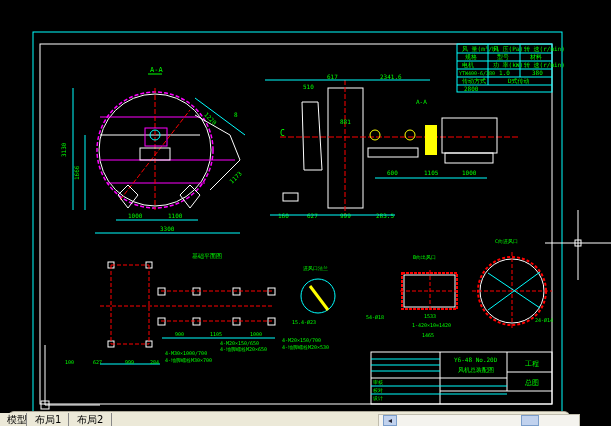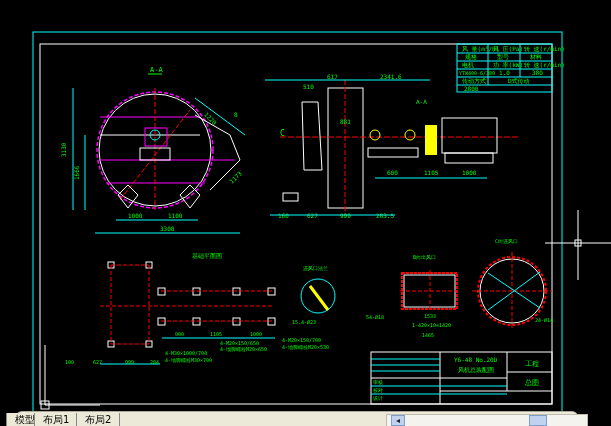--- a/index.html
+++ b/index.html
@@ -1,19 +1,19 @@
 <!DOCTYPE html>
 <html><head>
 <meta charset="utf-8">
 <style>
   html,body{margin:0;padding:0;background:#000;}
   body{width:611px;height:426px;position:relative;overflow:hidden;font-family:"DejaVu Sans",sans-serif;}
   #canvas{position:absolute;left:0;top:0;width:611px;height:324px;background:#000;}
   #canvas svg{position:absolute;left:0;top:0;}
-  .tabbar{position:absolute;left:16px;top:411px;width:562px;height:15px;background:#ece9d8;border-top:1px solid #aca899;border-radius:6px;}
+  .tabbar{position:absolute;left:8px;top:411px;width:562px;height:15px;background:#ece9d8;border-top:1px solid #aca899;border-radius:6px;}
   .tab{position:absolute;top:1px;height:13px;font-size:10px;line-height:13px;color:#000;padding:0 8px;background:#ece9d8;border-left:1px solid #888;border-right:1px solid #888;}
   .tab.model{left:-10px;}
   .tab.l1{left:18px;}
   .tab.l2{left:60px;}
   .hscroll{position:absolute;left:370px;top:2px;width:200px;height:11px;background:#f4f3ee;border:1px solid #c0bdae;}
   .hscroll .thumb{position:absolute;left:142px;top:0;width:18px;height:11px;background:#c1d2ee;border:1px solid #7b9ecb;box-sizing:border-box;}
   .hscroll .left{position:absolute;left:4px;top:0;width:14px;height:11px;background:#c1d2ee;border:1px solid #7b9ecb;box-sizing:border-box;font-size:8px;text-align:center;line-height:9px;color:#223;}
   text{font-family:"DejaVu Sans Mono",monospace;}
 </style>
 </head>

